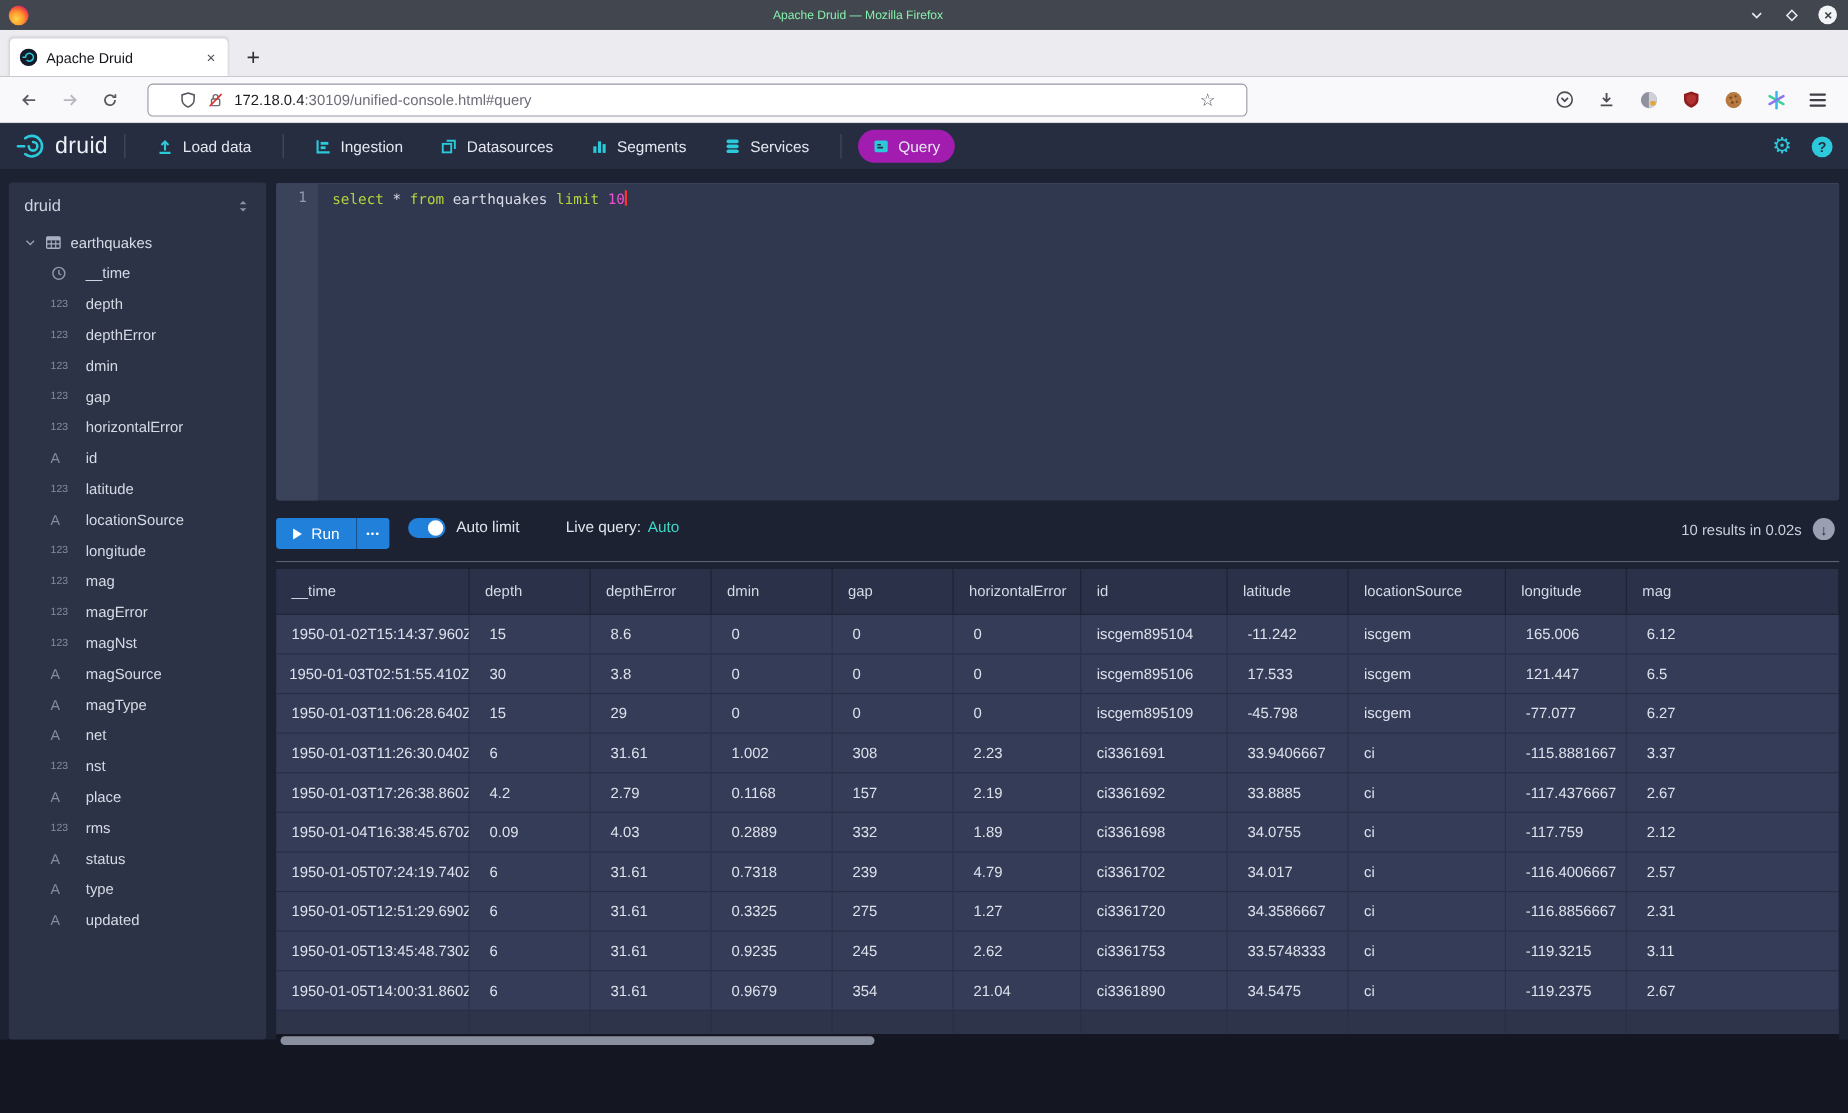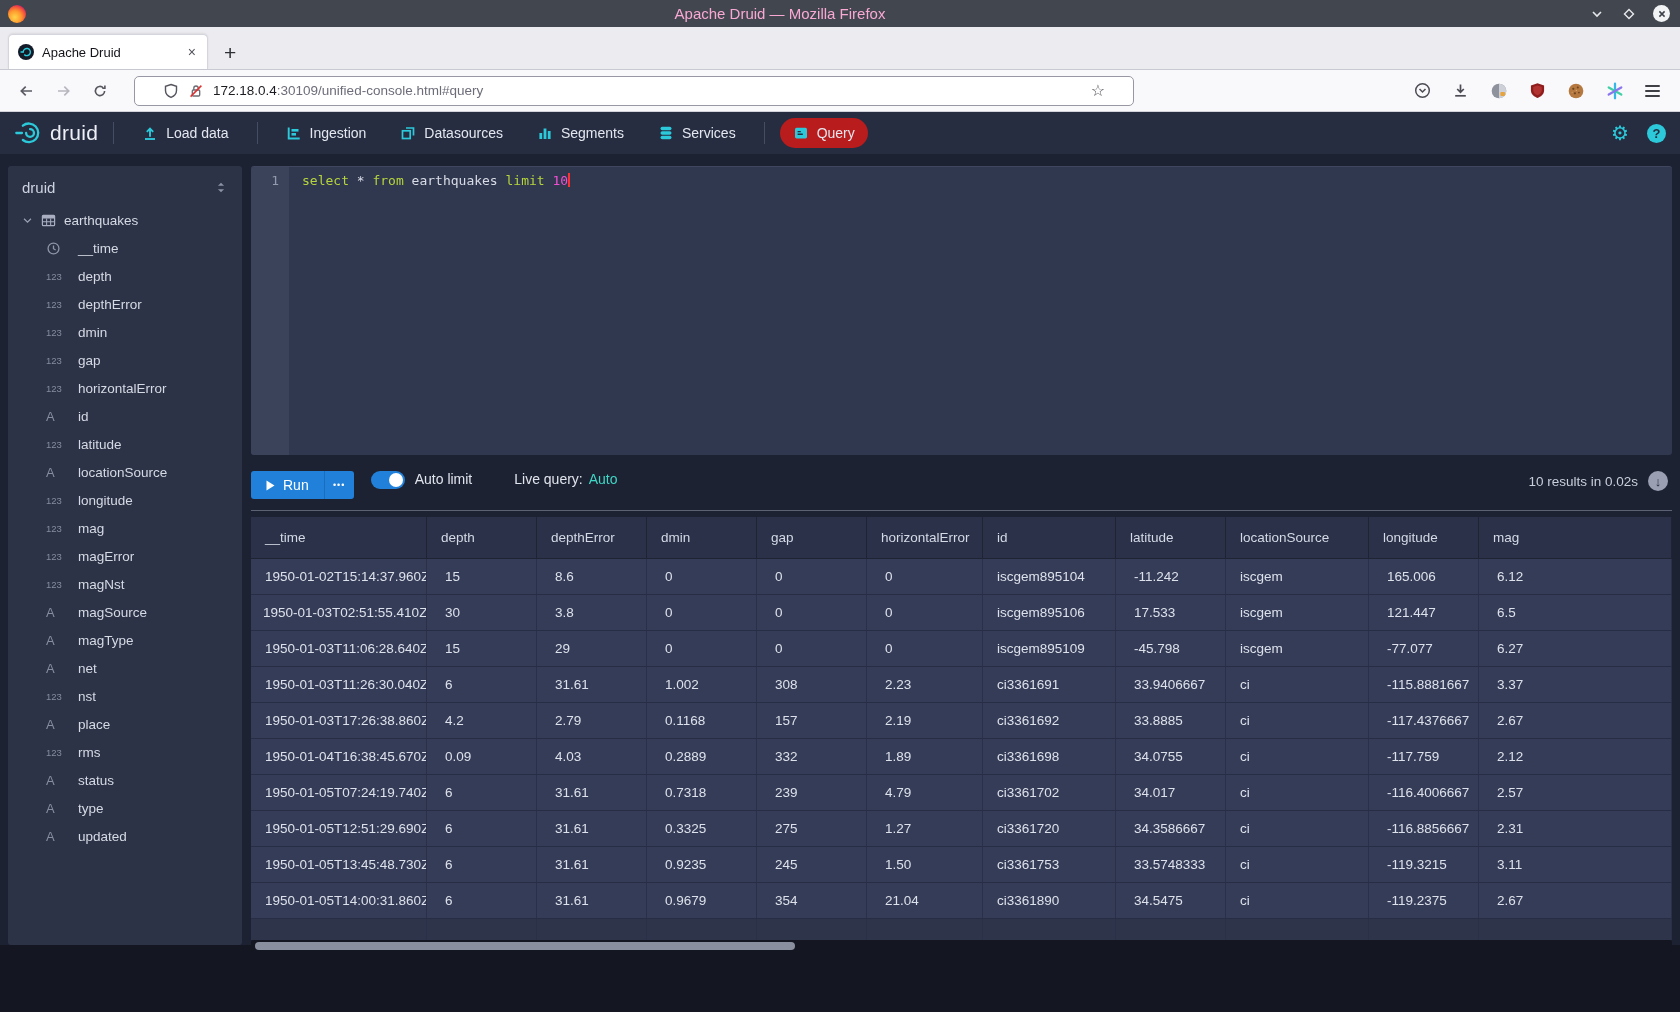--- a/index.html
+++ b/index.html
@@ -4,21 +4,21 @@
 <style>
   * { margin:0; padding:0; box-sizing:border-box; }
   body { width:1680px; height:1012px; overflow:hidden; background:#141722;
          font-family:"Liberation Sans", sans-serif; }
   .window { position:relative; width:1680px; height:1012px; display:flex; flex-direction:column; }
 
   
   .titlebar { height:27px; background:#42464e; display:flex; align-items:center; position:relative; flex:none; }
   .ff-icon { width:18px; height:18px; border-radius:50%; margin-left:8px; z-index:2;
     background: radial-gradient(circle at 38% 68%, #ffd54a 0%, #ff9a2e 38%, #f4543c 62%, #b5007f 90%); }
-  .t-title { position:absolute; left:0; right:120px; text-align:center; color:#f9a8d4; font-size:15px; }
+  .t-title { position:absolute; left:0; right:120px; text-align:center; color:#86efac; font-size:11px; }
   .win-controls { margin-left:auto; display:flex; gap:16px; align-items:center; margin-right:10px; z-index:2; }
   .close-btn { width:17px; height:17px; border-radius:50%; background:#f2f3f5; display:flex; align-items:center; justify-content:center; }
 
   
   .tabbar { height:43px; background:#ececf0; border-bottom:1px solid #c9c9d2; display:flex; align-items:flex-end; padding-left:8px; flex:none; }
   .tab { width:200px; height:35px; background:#ffffff; border:1px solid #d5d5dd; border-bottom:none; border-radius:5px 5px 0 0;
          display:flex; align-items:center; gap:8px; padding:0 9px; font-size:13px; color:#15141a; box-shadow:0 -1px 2px rgba(0,0,0,.08); }
   .tab-title { flex:1; white-space:nowrap; overflow:hidden; }
   .tab-close { color:#53535c; font-size:14px; padding:0 2px; }
   .newtab { font-size:21px; color:#2f2f37; margin:0 0 6px 16px; line-height:1; }
@@ -35,21 +35,21 @@
   .hamburger { display:flex; flex-direction:column; gap:3px; }
   .hamburger i { width:15px; height:2px; background:#3f3f46; border-radius:1px; }
 
   
   .druidbar { height:42px; background:#262d41; display:flex; align-items:center; padding:0 14px; flex:none; }
   .logo { display:flex; align-items:center; gap:8px; }
   .logo-text { color:#eef0f6; font-size:21px; letter-spacing:.3px; }
   .nav-divider { width:1px; height:22px; background:#454d64; margin:0 15px; flex:none; }
   .nav-items { display:flex; align-items:center; }
   .nav-item { display:flex; align-items:center; gap:8px; color:#e4e7ef; font-size:14px; padding:7px 13px; border-radius:16px; cursor:pointer; }
-  .nav-item.active { background:#b91c1c; }
+  .nav-item.active { background:#a21caf; }
   .nav-item + .nav-item { margin-left:8px; }
   .bar-right { margin-left:auto; display:flex; align-items:center; gap:18px; }
   .gear { color:#2bc9da; font-size:20px; line-height:1; }
   .help { width:19px; height:19px; border-radius:50%; background:#2bc9da; color:#262d41; font-weight:bold; font-size:13px;
           display:flex; align-items:center; justify-content:center; }
 
   
   .content { flex:1; background:#1d2232; display:flex; gap:9px; padding:12px 8px 0 8px; position:relative; }
   .bottom-void { position:absolute; left:0; right:0; bottom:0; height:67px; background:#141722; }
 
@@ -535,21 +535,21 @@
             <div class="td" style="width: 143px;">ci</div>
             <div class="td num" style="width: 110px;">-116.8856667</div>
             <div class="td num" style="flex: 1 1 0%;">2.31</div>
           </div>
           <div class="trow">
             <div class="td" style="width: 176px;">1950-01-05T13:45:48.730Z</div>
             <div class="td num" style="width: 110px;">6</div>
             <div class="td num" style="width: 110px;">31.61</div>
             <div class="td num" style="width: 110px;">0.9235</div>
             <div class="td num" style="width: 110px;">245</div>
-            <div class="td num" style="width: 116px;">1.50</div>
+            <div class="td num" style="width: 116px;">2.62</div>
             <div class="td" style="width: 133px;">ci3361753</div>
             <div class="td num" style="width: 110px;">33.5748333</div>
             <div class="td" style="width: 143px;">ci</div>
             <div class="td num" style="width: 110px;">-119.3215</div>
             <div class="td num" style="flex: 1 1 0%;">3.11</div>
           </div>
           <div class="trow">
             <div class="td" style="width: 176px;">1950-01-05T14:00:31.860Z</div>
             <div class="td num" style="width: 110px;">6</div>
             <div class="td num" style="width: 110px;">31.61</div>

